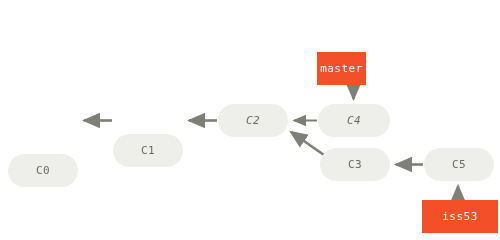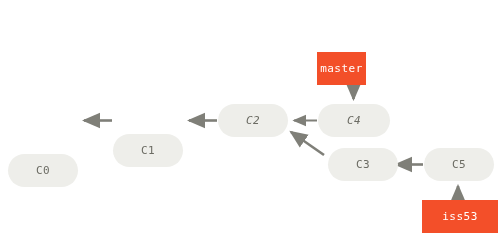--- a/index.html
+++ b/index.html
@@ -87,21 +87,21 @@
   </div>
 
   <div class="node commit" style="left:218px; top:104px;font-style:italic;">
     <span>C2</span>
   </div>
 
   <div class="node commit" style="left:318px; top:104px; width:72px;font-style:italic;">
     <span>C4</span>
   </div>
 
-  <div class="node commit" style="left:328px; top:148px;">
+  <div class="node commit" style="left:320px; top:148px;">
     <span>C3</span>
   </div>
 
   <div class="node commit" style="left:424px; top:148px;">
     <span>C5</span>
   </div>
 
   <div class="node branch" style="left:317px; top:52px;">
     <span>master</span>
   </div>

